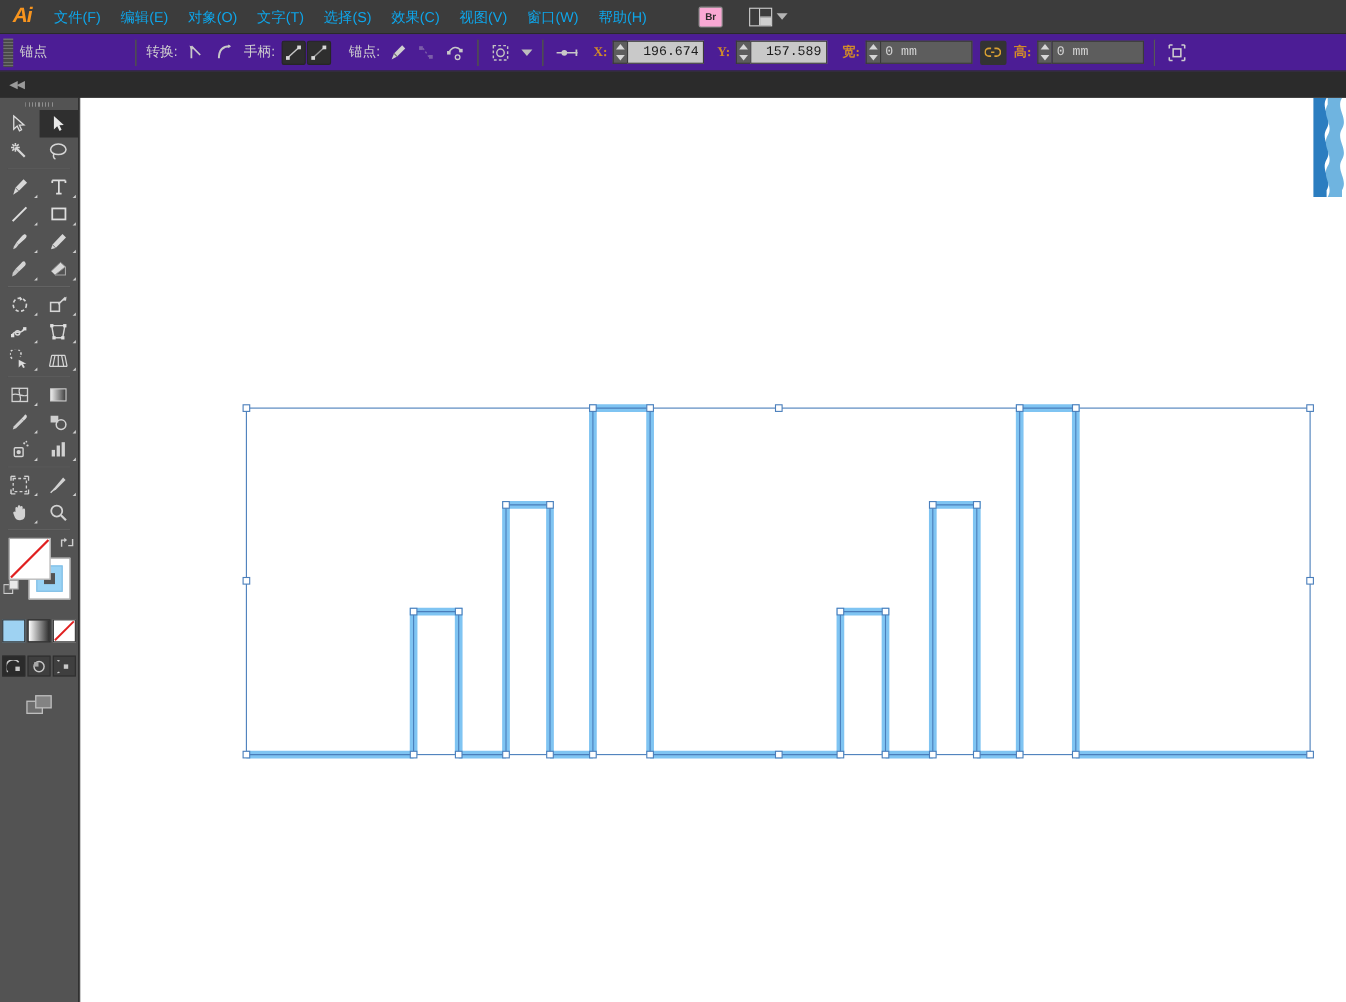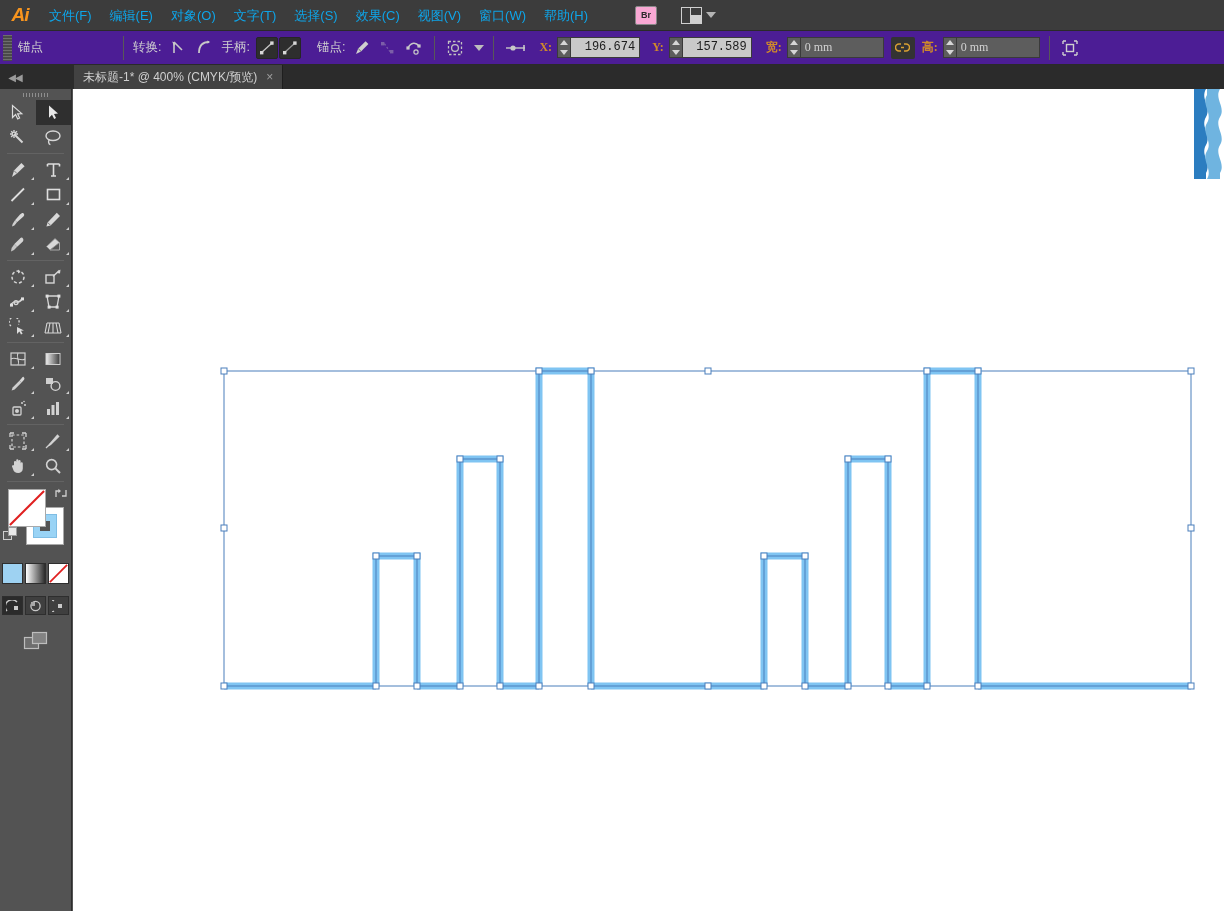--- a/index.html
+++ b/index.html
@@ -80,21 +80,21 @@
   .spin i { width: 0; height: 0; border-left: 4px solid transparent;
             border-right: 4px solid transparent; }
   .spin .up { border-bottom: 5px solid #d6d6d6; }
   .spin .dn { border-top: 5px solid #d6d6d6; }
   .numbox { height: 21px; background: #c9c9c9; border: 1px solid #3a3a3a;
             color: #1c1c1c; font-size: 12px; line-height: 19px;
             padding: 0 4px; text-align: right;
             font-family: "Liberation Mono", monospace; }
   .numbox.w70 { width: 70px; }
   .numbox.w84 { width: 84px; text-align: left; }
-  .numbox.grey { background: #5d5d5d; color: #d3d3d3; font-family: Liberation Serif, serif; }
+  .numbox.grey { background: #5d5d5d; color: #d3d3d3; }
   .linkbtn { width: 24px; height: 22px; background: #333; border-radius: 2px;
              display: flex; align-items: center; justify-content: center;
              color: #d9a033; font-size: 13px; margin: 0 7px; }
 
   
   .tabbar {
     position: absolute; left: 0; top: 65px; width: 1224px; height: 24px;
     background: #2b2b2b;
   }
   .collapse-btn {
@@ -343,24 +343,20 @@
     <div class="cb-icon">
       <svg width="18" height="18" viewBox="0 0 18 18">
           <rect x="5.5" y="5.5" width="7" height="7" fill="none" stroke="#cfcfcf" stroke-width="1.4"></rect>
           <path d="M2 2 L5 2 M2 2 L2 5 M16 2 L13 2 M16 2 L16 5 M2 16 L5 16 M2 16 L2 13 M16 16 L13 16 M16 16 L16 13" stroke="#cfcfcf" stroke-width="1.4"></path>
         </svg>
     </div>
   </div>
 
   <div class="tabbar">
     <div class="collapse-btn">◀◀</div>
-    <div class="doc-tab">
-      <span class="doc-tab-title">未标题-1* @ 400% (CMYK/预览)</span>
-      <span class="doc-tab-close">×</span>
-    </div>
   </div>
 
   <div class="toolbar">
     <div class="tb-handle">
         <i></i>
       </div>
 
     <div class="tb-grid">
       <div class="tool">
         <svg width="17" height="17" viewBox="0 0 17 17">

